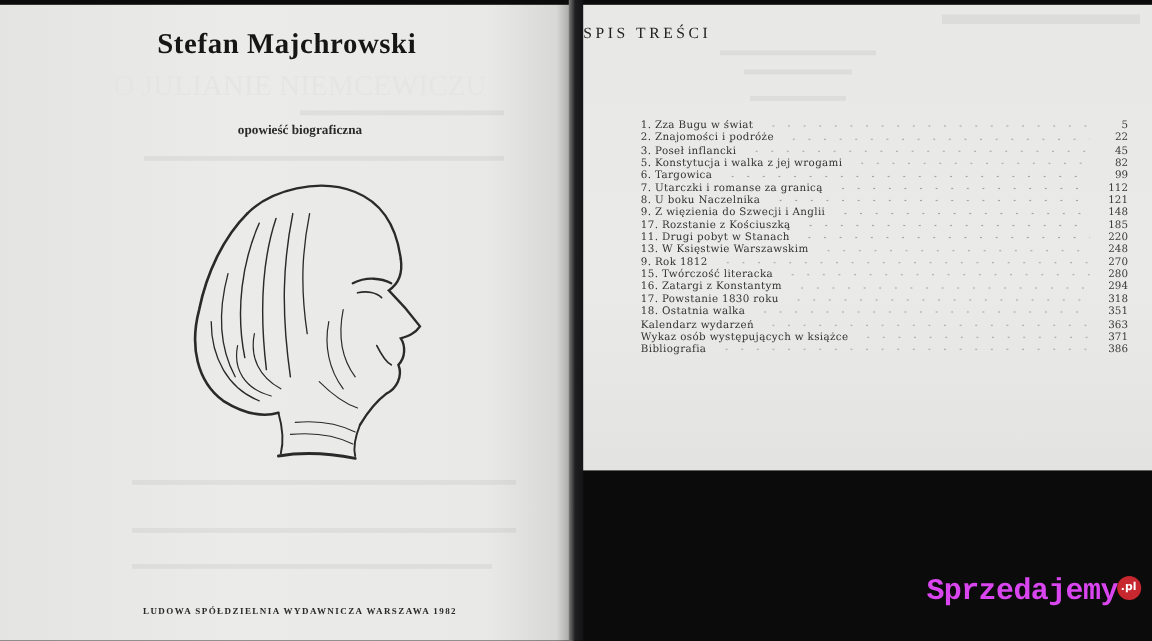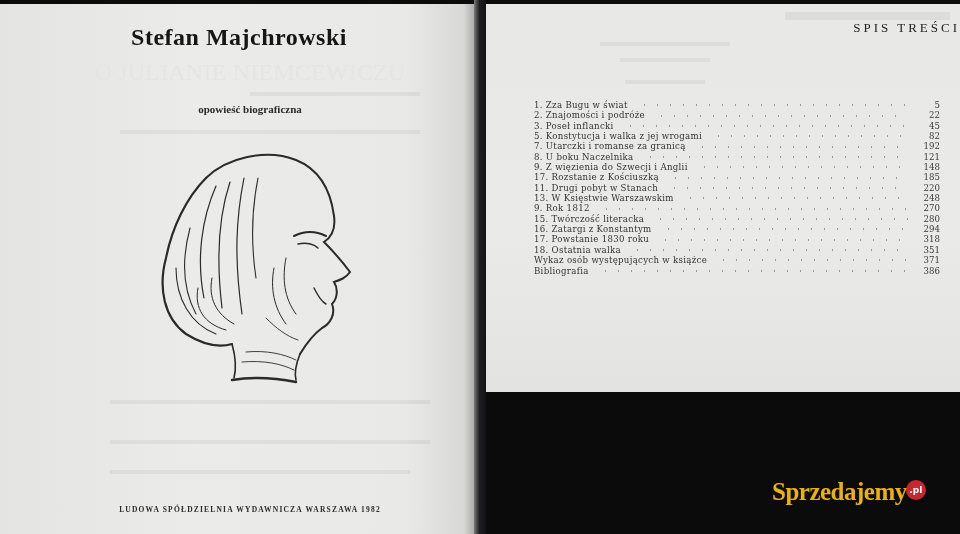--- a/index.html
+++ b/index.html
@@ -36,43 +36,43 @@
     position: absolute; left: 146px; top: 138px; width: 212px; height: 246px;
   }
   .publisher {
     position: absolute; left: 0; width: 500px; top: 505px; text-align: center;
     font-size: 7.5px; font-weight: bold; color: #2a2a2a; letter-spacing: 1.2px;
   }
   .bleed {
     position: absolute; background: rgba(120,120,120,0.10); height: 4px;
   }
   .toc-heading {
-    position: absolute; left: 486px; width: 474px; top: 20px; text-align: right;
+    position: absolute; left: 486px; width: 474px; top: 20px; text-align: left;
     font-size: 13px; color: #222; letter-spacing: 3px;
   }
   .toc {
     position: absolute; left: 534px; top: 100px; width: 406px;
     font-family: "DejaVu Serif", serif; font-size: 8.6px; color: #333;
   }
   .toc-row {
     display: flex; align-items: flex-end; height: 10.35px; line-height: 10.35px;
   }
   .toc-label { white-space: pre; padding-right: 4px; letter-spacing: 0.3px; }
   .toc-leader {
     flex: 1; height: 2px; margin: 0 6px; align-self: center;
     background-image: radial-gradient(circle, #9a9a9a 0.6px, transparent 0.8px);
     background-size: 13px 2px; background-repeat: repeat-x;
   }
   .toc-page { width: 26px; text-align: right; color: #3a3a3a; }
   .watermark {
     position: absolute; left: 772px; top: 478px; display: flex; align-items: flex-start;
   }
   .wm-text {
-    font-family: Liberation Serif, serif; font-weight: bold; font-size: 25px;
-    color: #eab308; letter-spacing: -0.5px;
+    font-family: Liberation Mono, monospace; font-weight: bold; font-size: 25px;
+    color: #d946ef; letter-spacing: -0.5px;
   }
   .wm-badge {
     width: 20px; height: 20px; border-radius: 50%; background: #c7272f;
     color: #fff; font-family: "DejaVu Sans", sans-serif; font-size: 9px; font-weight: bold;
     display: flex; align-items: center; justify-content: center; margin-left: -1px; margin-top: 2px;
   }
 </style>
 </head>
 <body>
 
@@ -147,23 +147,28 @@
       <span class="toc-label">3. Poseł inflancki</span>
       <span class="toc-leader"></span>
       <span class="toc-page">45</span>
     </div>
   <div class="toc-row">
       <span class="toc-label">5. Konstytucja i walka z jej wrogami</span>
       <span class="toc-leader"></span>
       <span class="toc-page">82</span>
     </div>
   <div class="toc-row">
+      <span class="toc-label">6. Targowica</span>
+      <span class="toc-leader"></span>
+      <span class="toc-page">99</span>
+    </div>
+  <div class="toc-row">
       <span class="toc-label">7. Utarczki i romanse za granicą</span>
       <span class="toc-leader"></span>
-      <span class="toc-page">192</span>
+      <span class="toc-page">112</span>
     </div>
   <div class="toc-row">
       <span class="toc-label">8. U boku Naczelnika</span>
       <span class="toc-leader"></span>
       <span class="toc-page">121</span>
     </div>
   <div class="toc-row">
       <span class="toc-label">9. Z więzienia do Szwecji i Anglii</span>
       <span class="toc-leader"></span>
       <span class="toc-page">148</span>
@@ -200,20 +205,25 @@
     </div>
   <div class="toc-row">
       <span class="toc-label">17. Powstanie 1830 roku</span>
       <span class="toc-leader"></span>
       <span class="toc-page">318</span>
     </div>
   <div class="toc-row">
       <span class="toc-label">18. Ostatnia walka</span>
       <span class="toc-leader"></span>
       <span class="toc-page">351</span>
+    </div>
+  <div class="toc-row">
+      <span class="toc-label">Kalendarz wydarzeń</span>
+      <span class="toc-leader"></span>
+      <span class="toc-page">363</span>
     </div>
   <div class="toc-row">
       <span class="toc-label">Wykaz osób występujących w książce</span>
       <span class="toc-leader"></span>
       <span class="toc-page">371</span>
     </div>
   <div class="toc-row">
       <span class="toc-label">Bibliografia</span>
       <span class="toc-leader"></span>
       <span class="toc-page">386</span>

